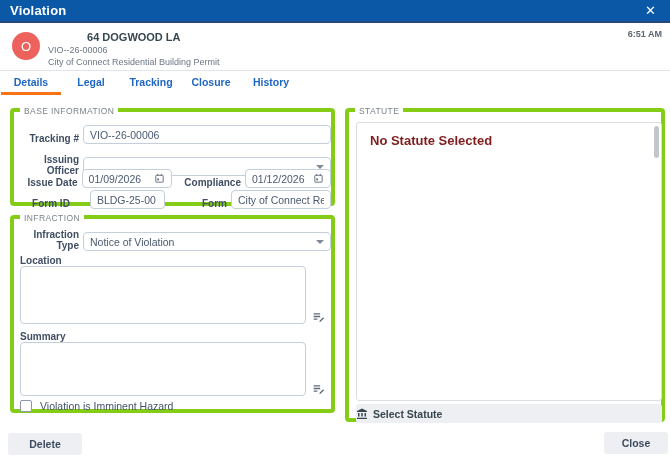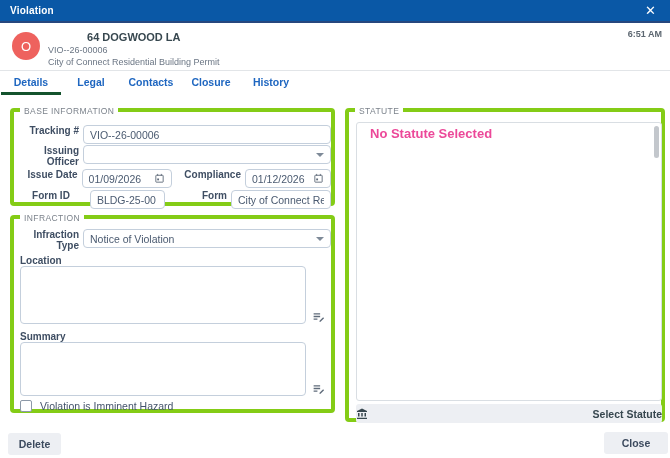--- a/index.html
+++ b/index.html
@@ -9,51 +9,51 @@
     position:relative; width:670px; height:458px; background:#ffffff;
     outline:1px solid #c6cacf; overflow:hidden;
   }
   
   .titlebar {
     position:absolute; left:0; top:0; width:670px; height:23px;
     background:#0a58a6; border-bottom:2px solid #27477e;
     display:flex; align-items:center; justify-content:space-between;
     padding:0 10px; color:#fff;
   }
-  .titlebar .title { font-size:10px; font-weight:700; letter-spacing:.2px; }
+  .titlebar .title { font-size:13px; font-weight:700; letter-spacing:.2px; }
   .titlebar .x { font-size:13px; font-weight:400; cursor:pointer; line-height:1; padding:2px 4px; }
   
   .infobar { position:absolute; left:0; top:25px; width:670px; height:46px; border-bottom:1px solid #e2e5e8; background:#fff; }
   .avatar {
     position:absolute; left:12px; top:7px; width:28px; height:28px; border-radius:50%;
     background:#ee625e; color:#fff; font-size:13px; font-weight:400;
     display:flex; align-items:center; justify-content:center;
   }
   .rec-text { position:absolute; left:48px; top:6px; }
   .rec-line1 { font-size:11px; font-weight:700; color:#37474f; margin-bottom:2px;text-align:center; }
   .rec-line2, .rec-line3 { font-size:9px; color:#6b7684; margin-bottom:2px; }
   .rec-time { position:absolute; right:8px; top:4px; font-size:9px; color:#5c6670;font-weight:bold; }
   
   .tabs { position:absolute; left:1px; top:71px; height:24px; display:flex; }
   .tab {
     width:60px; text-align:center; font-size:10.5px; font-weight:700; color:#1e66c0;
     padding-top:5px; cursor:pointer; height:24px;
   }
-  .tab.active { border-bottom:3px solid #14532d; }
+  .tab.active { border-bottom:3px solid #f97316; }
   
   .fset { position:absolute; border:4px solid #84cc16; border-radius:4px; background:#fff; }
   .legend {
     position:absolute; top:-6px; left:6px; background:#fff; padding:0 4px;
     font-size:8.5px; color:#7b828b; letter-spacing:.4px;
   }
   .fset-base { left:10px; top:108px; width:325px; height:98px; }
   .fset-infraction { left:10px; top:215px; width:325px; height:198px; }
   .fset-statute { left:345px; top:108px; width:320px; height:314px; }
   
-  .row { position:absolute; display:flex; align-items:flex-start; }
+  .row { position:absolute; display:flex; align-items:flex-end; }
   .lbl { font-size:10px; font-weight:700; color:#3f4e63; text-align:right; }
   .input {
     display:flex; align-items:center; border:1px solid #c4cfdc; border-radius:4px;
     height:19px; background:#fff; padding:0 6px;
   }
   .input input {
     border:none; outline:none; flex:1; min-width:0; font-family:"Liberation Sans", sans-serif;
     font-size:10.5px; color:#4a5a70; background:transparent; height:15px;
   }
   .caret {
@@ -70,35 +70,35 @@
   .edit-ic { position:absolute; cursor:pointer; }
   
   .chkrow { position:absolute; left:6px; top:181px; display:flex; }
   .chk { width:12px; height:12px; border:1.5px solid #8d99a8; border-radius:2px; background:#fff; cursor:pointer; }
   .chklbl { font-size:10.5px; color:#44546c; margin-left:8px; font-weight:400; }
   
   .statute-box {
     position:absolute; left:7px; top:10px; width:306px; height:279px;
     border:1px solid #d9dee3; border-radius:3px; background:#fff;
   }
-  .statute-msg { position:absolute; left:13px; top:3px; font-size:13px; font-weight:700; color:#ec4899;text-align:right; }
+  .statute-msg { position:absolute; left:13px; top:10px; font-size:13px; font-weight:700; color:#7f1d1d;text-align:right; }
   .scroll-thumb { position:absolute; right:2px; top:3px; width:5px; height:32px; border-radius:2.5px; background:#c3c7cc; cursor:pointer; }
   .statute-btn {
     position:absolute; left:7px; top:292px; width:306px; height:19px;
     background:#edeff3; border:none; border-radius:3px; cursor:pointer;
-    display:flex; align-items:center; justify-content:space-between; gap:5px;
+    display:flex; align-items:center; justify-content:flex-start; gap:5px;
     font-family:"Liberation Sans", sans-serif; font-size:10.5px; font-weight:700; color:#37474f;
   }
   
   .btn {
     position:absolute; background:#edeff3; border:none; border-radius:3px; cursor:pointer;
     font-family:"Liberation Sans", sans-serif; font-size:10.5px; font-weight:700; color:#3c4a5e;
     height:22px;
   }
-  .btn-delete { left:8px; top:433px; width:53px; }
+  .btn-delete { left:8px; top:433px; width:74px; }
   .btn-save { left:535px; top:434px; width:66px; }
   .btn-close { left:604px; top:432px; width:64px; }
 </style>
 </head>
 <body>
 
 <div class="dialog">
 
   <div class="titlebar">
     <span class="title">Violation</span>
@@ -111,36 +111,36 @@
       <div class="rec-line1">64 DOGWOOD LA</div>
       <div class="rec-line2">VIO--26-00006</div>
       <div class="rec-line3">City of Connect Residential Building Permit</div>
     </div>
     <div class="rec-time">6:51 AM</div>
   </div>
 
   <div class="tabs">
     <div class="tab active">Details</div>
     <div class="tab">Legal</div>
-    <div class="tab">Contacts</div>
+    <div class="tab">Tracking</div>
     <div class="tab">Closure</div>
     <div class="tab">History</div>
   </div>
 
   <div class="fset fset-base">
     <span class="legend">BASE INFORMATION</span>
 
     <div class="row" style="left:8px; top:13px; width:309px;">
       <span class="lbl" style="width:57px;">Tracking #</span>
       <div class="input" style="margin-left:4px; width:248px;">
         <input value="VIO--26-00006" style="">
       </div>
     </div>
 
-    <div class="row" style="left:8px; top:33px; width:309px;">
+    <div class="row" style="left:8px; top:42px; width:309px;">
       <span class="lbl" style="width:57px;">Issuing Officer</span>
       <div class="input" style="margin-left:4px; width:248px;">
         <input value="" style="">
         <span class="caret"></span>
       </div>
     </div>
 
     <div class="row" style="left:8px; top:57px; width:309px;">
       <span class="lbl" style="width:57px;">Issue Date</span>
       <div class="input" style="margin-left:4px; width:90px;">

